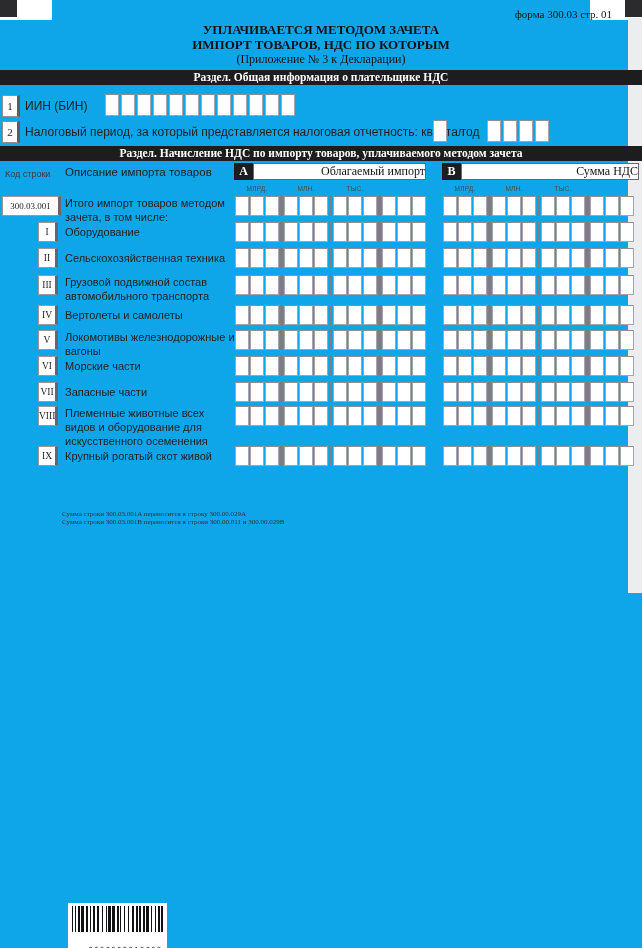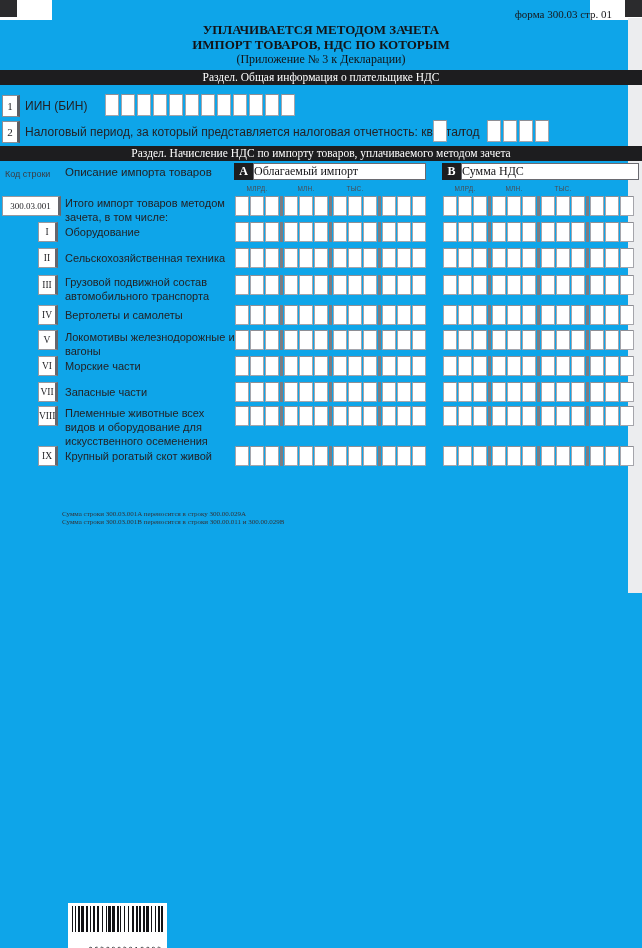--- a/index.html
+++ b/index.html
@@ -10,42 +10,42 @@
   .right-strip{position:absolute;top:18px;right:0;width:14px;height:575px;background:#ecedef;}
 
   .form-ref{position:absolute;top:8px;right:30px;font-family:"Liberation Serif",serif;
             font-size:11px;color:#17171a;}
   .title{position:absolute;top:22px;left:0;width:100%;text-align:center;
          font-family:"Liberation Serif",serif;color:#131316;}
   .title .t1{font-size:13px;font-weight:bold;line-height:15px;}
   .title .t3{font-size:12px;line-height:15px;}
 
   .band{position:absolute;left:0;width:100%;height:15px;background:#1d1d1f;color:#ffffff;
-        text-align:center;font-family:"Liberation Serif",serif;font-weight:normal;
+        text-align:center;font-family:"Liberation Serif",serif;font-weight:bold;
         font-size:11.5px;line-height:15px;}
   .band1{top:70px;} .band2{top:146px;}
 
   .numbox{position:absolute;left:2px;width:14px;height:20px;background:#fff;
           border:1px solid #8e8e94;border-right:3px solid #5c5c62;
           font-family:"Liberation Serif",serif;font-size:11px;text-align:center;line-height:20px;}
   .fieldlabel{position:absolute;font-size:12px;white-space:nowrap;color:#222226;}
 
   .cellrun{position:absolute;display:flex;gap:2px;}
   .cell{width:14px;height:20px;background:#ffffff;border:1px solid #a5a5ab;
         border-top-color:#8e8e94;border-radius:1px;box-sizing:border-box;}
   .cell.tall{height:22px;}
 
   .colhdr-code{position:absolute;top:169px;left:5px;font-size:9px;color:#3c3c42;}
   .colhdr-desc{position:absolute;top:166px;left:65px;font-size:11.5px;color:#222226;}
   .ab-square{position:absolute;top:163px;width:19px;height:17px;background:#1d1d1f;color:#fff;
              font-family:"Liberation Serif",serif;font-weight:bold;font-size:12px;
              text-align:center;line-height:17px;}
   .ab-box{position:absolute;top:163px;height:17px;background:#ffffff;border:1px solid #6a6a70;
           box-sizing:border-box;font-family:"Liberation Serif",serif;font-size:12px;
-          text-align:left;line-height:15px;color:#131316;}
+          text-align:right;line-height:15px;color:#131316;}
 
   .scalerow{position:absolute;top:185px;display:flex;gap:1px;font-size:6.5px;color:#4a4a50;}
   .scalerow .sc{width:44px;text-align:center;letter-spacing:.2px;}
   .scalerow .scsep{width:3px;}
 
   .boxrow{position:absolute;top:0;display:flex;gap:1px;}
   .cellgroup{display:flex;gap:1px;}
   .boxrow .cell{width:14px;}
   .sep{width:3px;height:20px;background:#7c7c82;}
 

